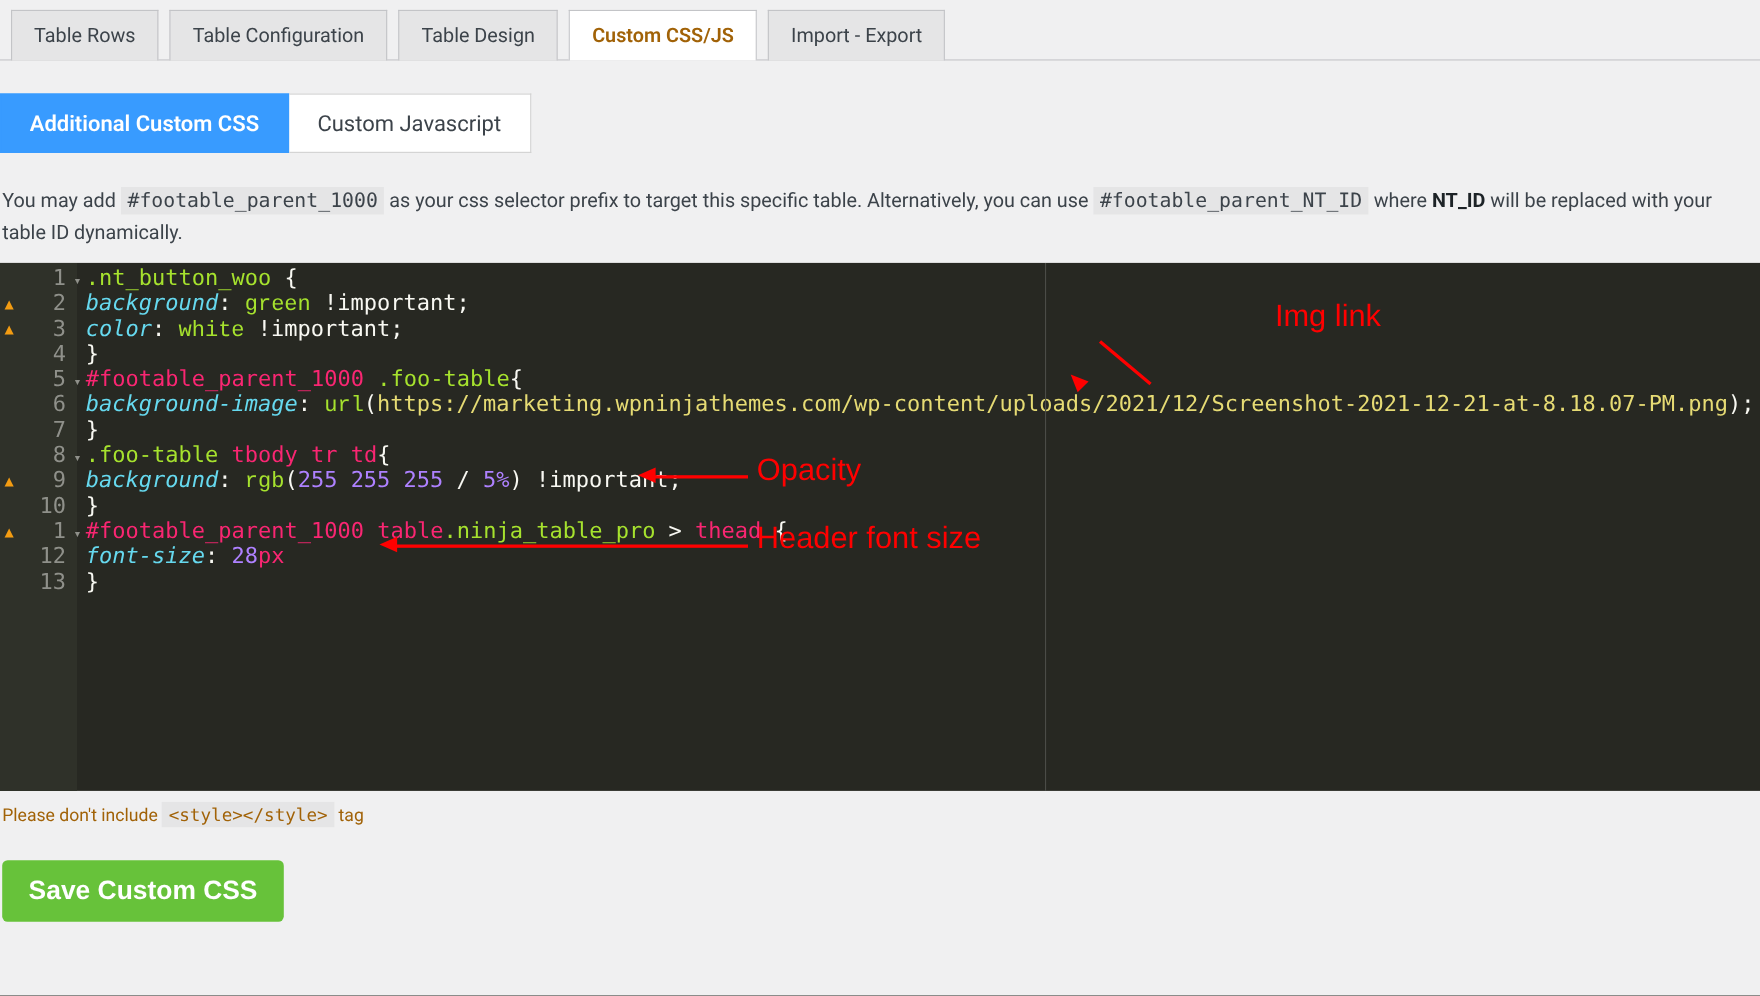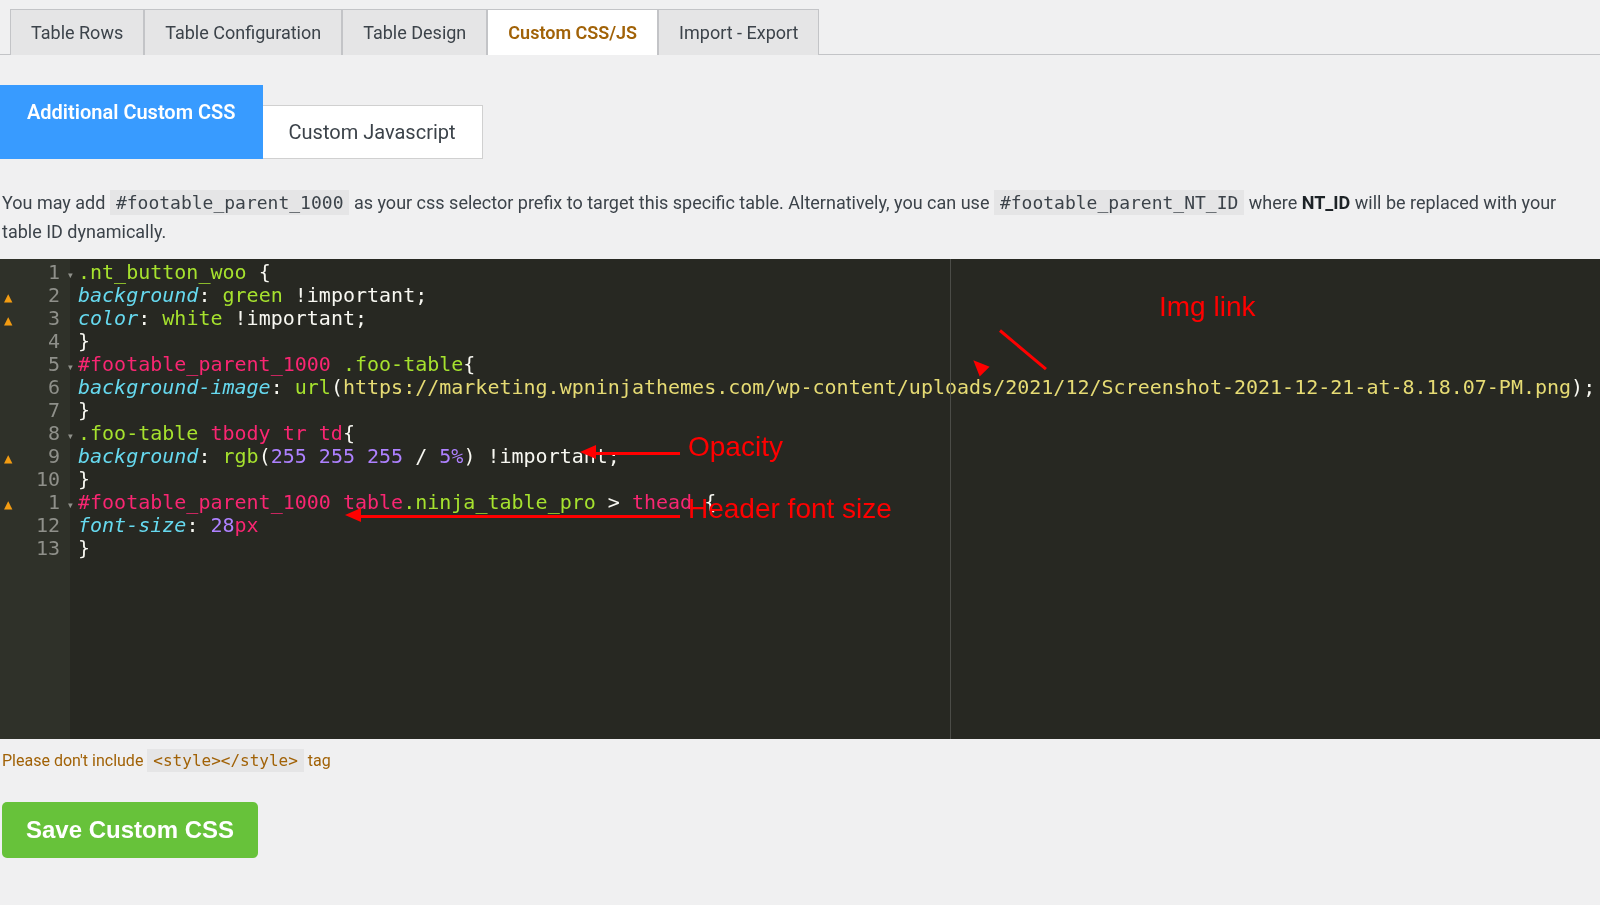--- a/index.html
+++ b/index.html
@@ -7,21 +7,21 @@
       font-family: -apple-system, BlinkMacSystemFont, "Segoe UI", Roboto, sans-serif;
       background: #f0f0f1;
       color: #3c434a;
       width: 1600px;
       height: 905px;
       overflow: hidden;
     }
     
     .main-tabs {
       display: flex;
-      gap: 0;
+      gap: 10px;
       padding: 8px 10px 0 10px;
       border-bottom: 1px solid #c3c4c7;
     }
     .main-tab {
       padding: 12px 20px;
       background: #e5e5e6;
       border: 1px solid #c3c4c7;
       border-bottom: none;
       font-size: 18px;
       color: #3c434a;
@@ -49,21 +49,20 @@
     .sub-tab.active {
       background: #389bff;
       color: #fff;
       font-weight: 600;
       border: 1px solid #389bff;
     }
     .sub-tab.inactive {
       background: #fff;
       color: #3c434a;
       border-left: none;
-      margin-top: 20px;
     }
     
     .desc {
       margin: 30px 2px 12px 2px;
       font-size: 18px;
       color: #3c434a;
       line-height: 1.6;
     }
     .desc .code {
       font-family: ui-monospace, Menlo, Consolas, monospace;
@@ -111,21 +110,21 @@
       top: 3px;
     }
     .code-body {
       position: absolute;
       left: 78px; top: 2px; right: 4px;
       white-space: pre;
     }
     .code-body .cl { height: 23px; display: block;}
     .c-selector   { color: #a6e22e; }
     .c-key        { color: #66d9ef; font-style: italic; }
-    .c-val        { color: #a6e22e; }
+    .c-val        { color: #a6e22e; font-family: Liberation Mono, monospace; }
     .c-url        { color: #e6db74; }
     .c-purple     { color: #ae81ff; }
     .c-punct      { color: #f8f8f2; }
     .c-selid      { color: #f92672; }
     .c-tag        { color: #f92672; }
     
     .annot {
       position: absolute;
       color: #ff0000;
       font-size: 28px;

